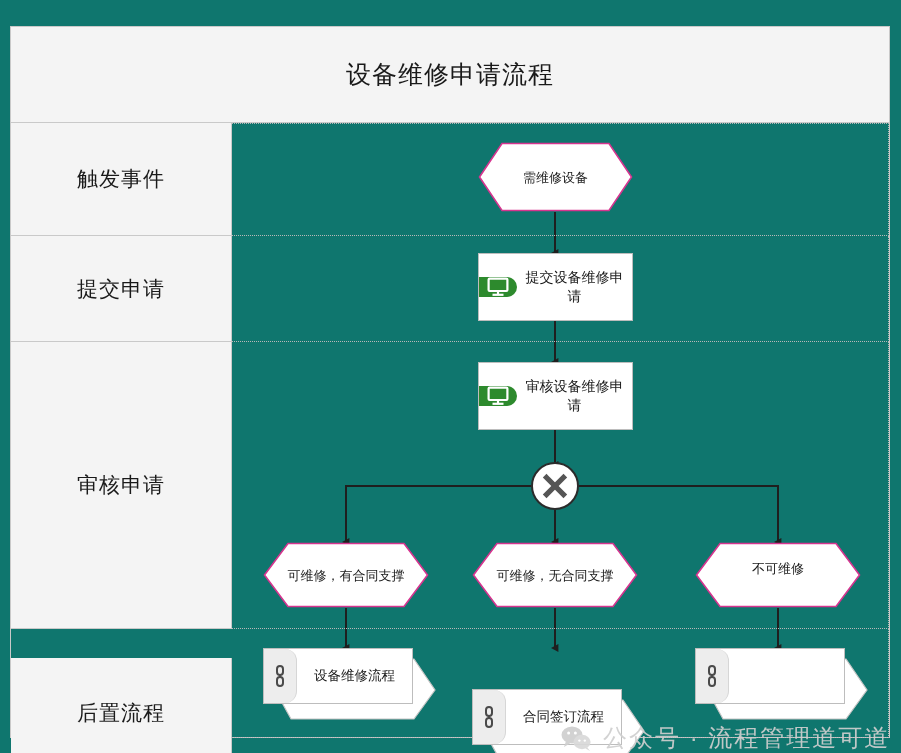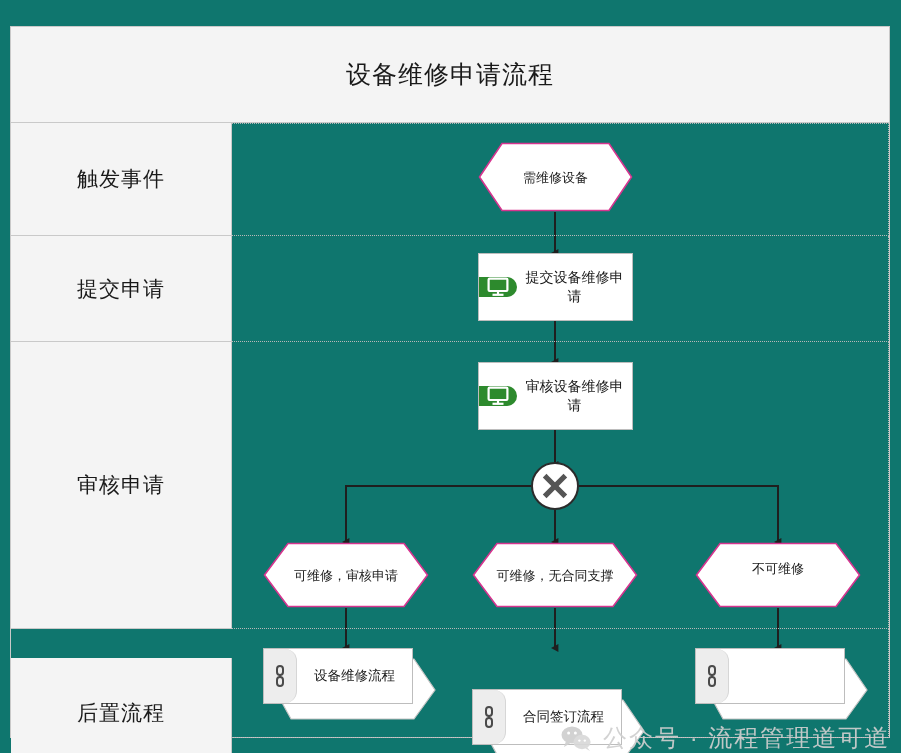--- a/index.html
+++ b/index.html
@@ -239,21 +239,21 @@
     <svg width="26" height="26" viewBox="0 0 26 26">
       <line x1="4.5" y1="4.5" x2="21.5" y2="21.5" stroke="#555555" stroke-width="5.2" stroke-linecap="square"></line>
       <line x1="21.5" y1="4.5" x2="4.5" y2="21.5" stroke="#555555" stroke-width="5.2" stroke-linecap="square"></line>
     </svg>
   </div>
 
   <div class="hex" style="left:263px;top:542px;width:166px;height:66px;">
     <svg width="166" height="66" viewBox="0 0 166 66">
       <polygon points="25,1.5 141,1.5 164.5,33 141,64.5 25,64.5 1.5,33" fill="#ffffff" stroke="#d6348f" stroke-width="1.6"></polygon>
     </svg>
-    <span class="hex-label">可维修，审核申请</span>
+    <span class="hex-label">可维修，有合同支撑</span>
   </div>
 
   <div class="hex" style="left:472px;top:542px;width:166px;height:66px;">
     <svg width="166" height="66" viewBox="0 0 166 66">
       <polygon points="25,1.5 141,1.5 164.5,33 141,64.5 25,64.5 1.5,33" fill="#ffffff" stroke="#d6348f" stroke-width="1.6"></polygon>
     </svg>
     <span class="hex-label">可维修，无合同支撑</span>
   </div>
 
   <div class="hex" style="left:695px;top:542px;width:166px;height:53px;">

